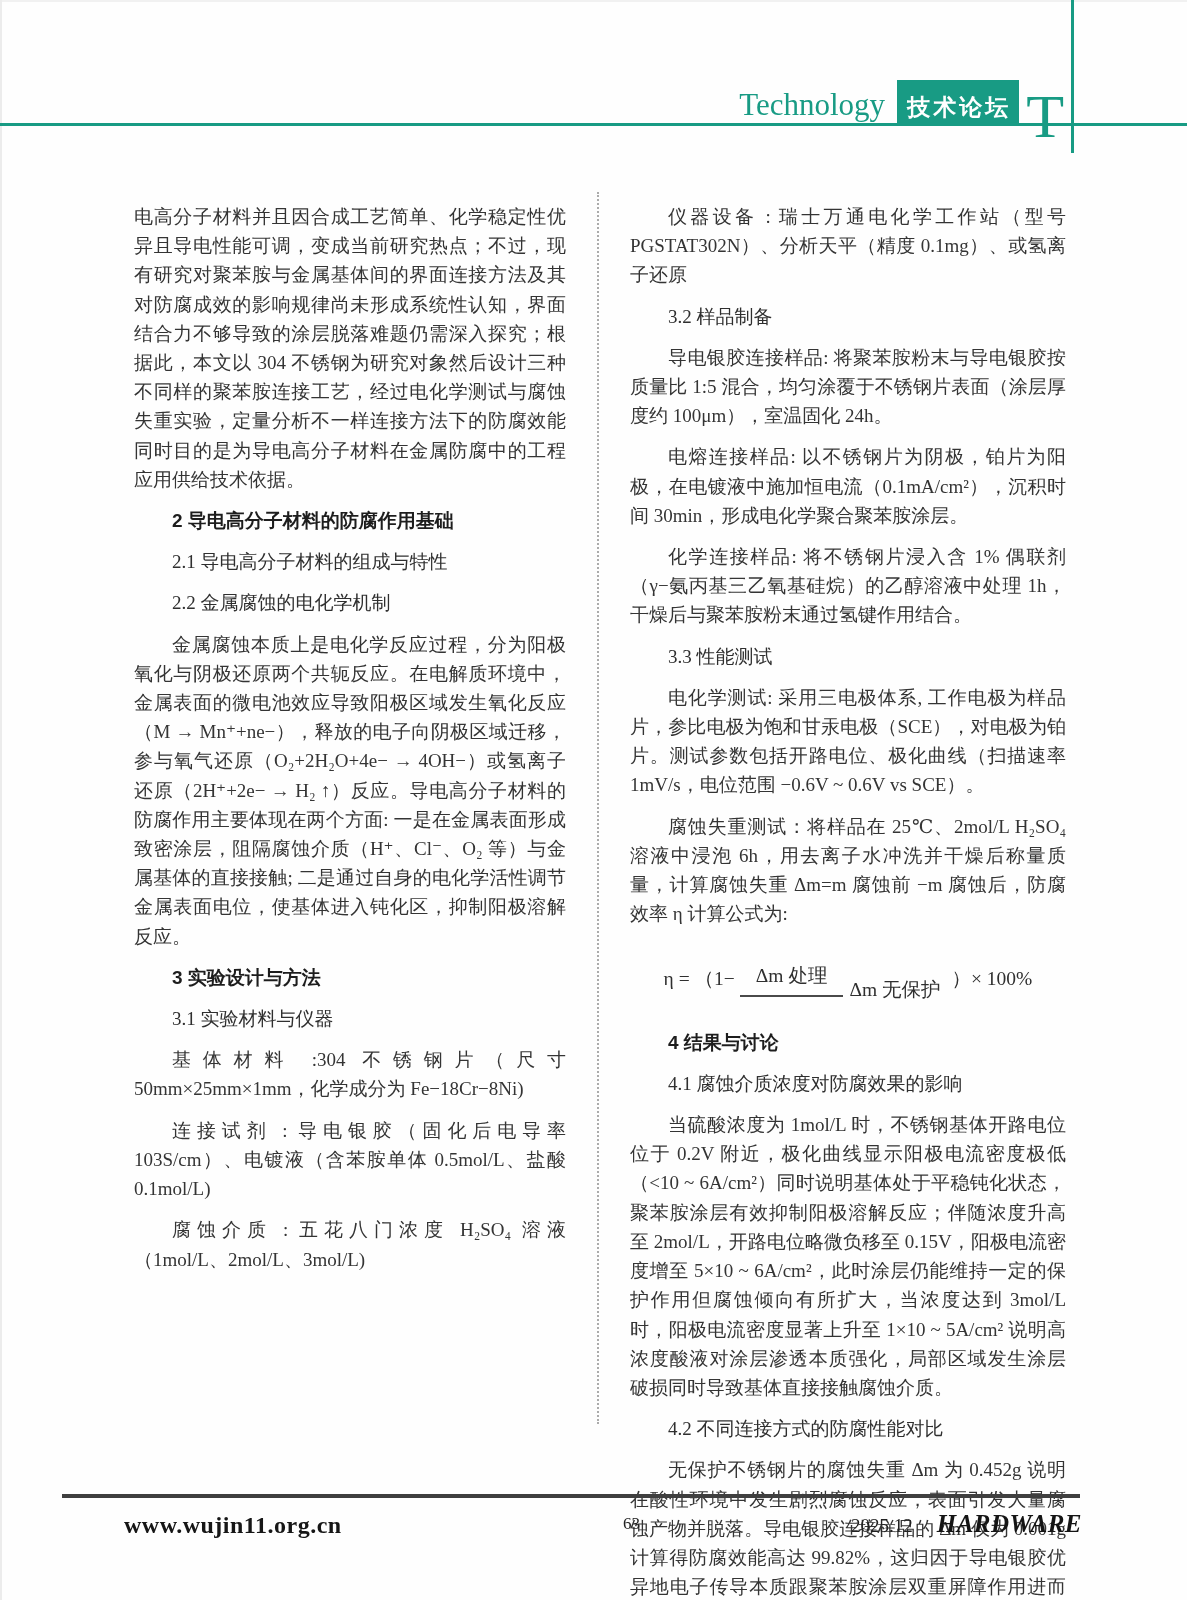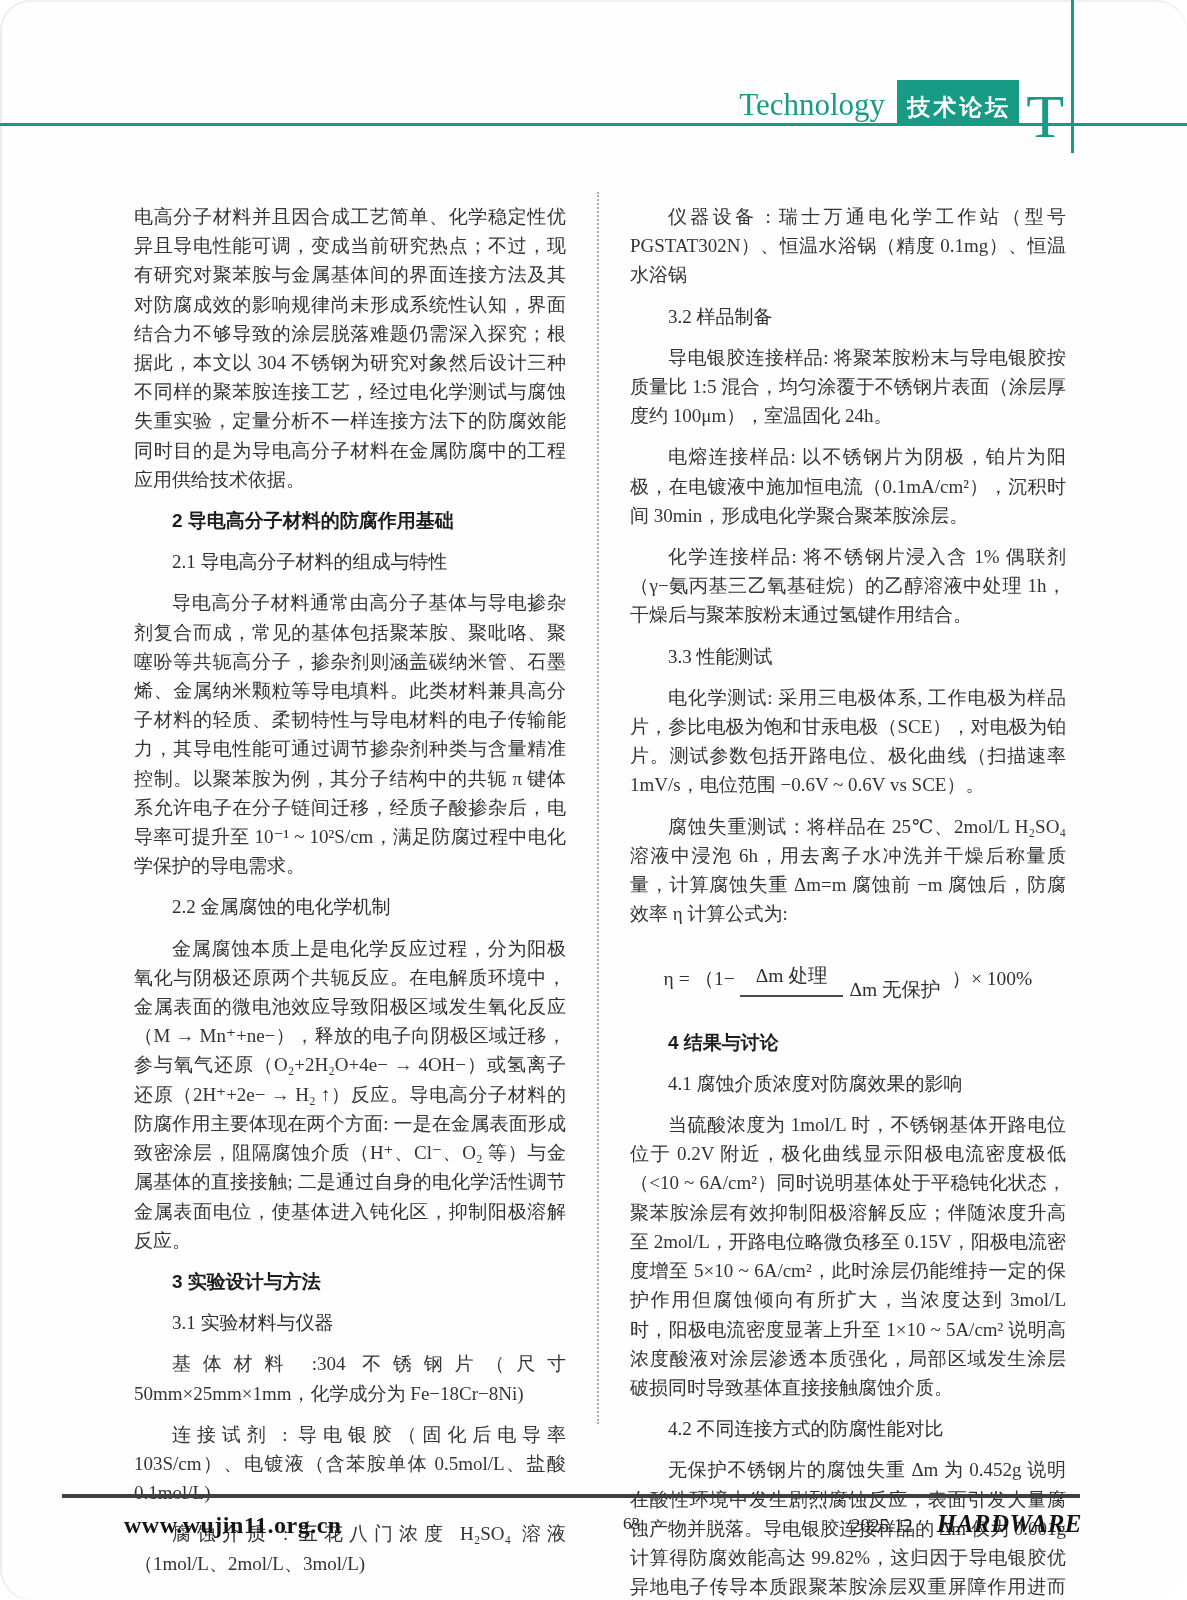--- a/index.html
+++ b/index.html
@@ -4,21 +4,20 @@
 <style>
   html,body{margin:0;padding:0;background:#ffffff;}
   .page{
     position:relative;
     width:1187px;height:1600px;
     background:#fefefe;
     font-family:"Liberation Serif","DejaVu Serif",serif;
     color:#343434;
     overflow:hidden;
     box-shadow: inset 2px 0 0 #ececec, inset 0 2px 0 #f1f1f1;
-    border-radius: 31px;
   }
   
   .header-rule{position:absolute;top:123px;left:0;width:1187px;height:3px;background:#189b84;}
   .header-vrule{position:absolute;top:0;left:1071px;width:3px;height:153px;background:#189b84;}
   .header-row{
     position:absolute;top:0;left:0;width:1064px;height:123px;
     display:flex;align-items:flex-end;justify-content:flex-end;
   }
   .tech-word{
     font-family:"Liberation Serif","DejaVu Serif",serif;
@@ -92,32 +91,31 @@
   </div>
   <div class="header-rule"></div>
   <div class="header-vrule"></div>
 
   <div class="col-divider"></div>
 
   <div class="col col-left">
     <p class="body-cont">电高分子材料并且因合成工艺简单、化学稳定性优异且导电性能可调，变成当前研究热点；不过，现有研究对聚苯胺与金属基体间的界面连接方法及其对防腐成效的影响规律尚未形成系统性认知，界面结合力不够导致的涂层脱落难题仍需深入探究；根据此，本文以 304 不锈钢为研究对象然后设计三种不同样的聚苯胺连接工艺，经过电化学测试与腐蚀失重实验，定量分析不一样连接方法下的防腐效能同时目的是为导电高分子材料在金属防腐中的工程应用供给技术依据。</p>
     <p class="h2">2 导电高分子材料的防腐作用基础</p>
     <p class="h3">2.1 导电高分子材料的组成与特性</p>
-    <p class="body">导电高分子材料通常由高分子基体与导电掺杂剂复合而成，常见的基体包括聚苯胺、聚吡咯、聚噻吩等共轭高分子，掺杂剂则涵盖碳纳米管、石墨烯、金属纳米颗粒等导电填料。此类材料兼具高分子材料的轻质、柔韧特性与导电材料的电子传输能力，其导电性能可通过调节掺杂剂种类与含量精准控制。以聚苯胺为例，其分子结构中的共轭 π 键体系允许电子在分子链间迁移，经质子酸掺杂后，电导率可提升至 10⁻¹ ~ 10²S/cm，满足防腐过程中电化学保护的导电需求。</p>
     <p class="h3">2.2 金属腐蚀的电化学机制</p>
     <p class="body">金属腐蚀本质上是电化学反应过程，分为阳极氧化与阴极还原两个共轭反应。在电解质环境中，金属表面的微电池效应导致阳极区域发生氧化反应（M → Mn⁺+ne−），释放的电子向阴极区域迁移，参与氧气还原（O₂+2H₂O+4e− → 4OH−）或氢离子还原（2H⁺+2e− → H₂ ↑）反应。导电高分子材料的防腐作用主要体现在两个方面: 一是在金属表面形成致密涂层，阻隔腐蚀介质（H⁺、Cl⁻、O₂ 等）与金属基体的直接接触; 二是通过自身的电化学活性调节金属表面电位，使基体进入钝化区，抑制阳极溶解反应。</p>
     <p class="h2">3 实验设计与方法</p>
     <p class="h3">3.1 实验材料与仪器</p>
     <p class="body">基体材料 :304 不锈钢片（尺寸 50mm×25mm×1mm，化学成分为 Fe−18Cr−8Ni)</p>
     <p class="body">连接试剂 : 导电银胶（固化后电导率 103S/cm）、电镀液（含苯胺单体 0.5mol/L、盐酸 0.1mol/L)</p>
     <p class="body">腐蚀介质 : 五花八门浓度 H₂SO₄ 溶液（1mol/L、2mol/L、3mol/L)</p>
   </div>
 
   <div class="col col-right">
-    <p class="body">仪器设备 : 瑞士万通电化学工作站（型号 PGSTAT302N）、恒温水浴锅（精度 0.1mg）、恒温水浴锅</p>
+    <p class="body">仪器设备 : 瑞士万通电化学工作站（型号 PGSTAT302N）、分析天平（精度 0.1mg）、或氢离子还原</p>
     <p class="h3">3.2 样品制备</p>
     <p class="body">导电银胶连接样品: 将聚苯胺粉末与导电银胶按质量比 1:5 混合，均匀涂覆于不锈钢片表面（涂层厚度约 100μm），室温固化 24h。</p>
     <p class="body">电熔连接样品: 以不锈钢片为阴极，铂片为阳极，在电镀液中施加恒电流（0.1mA/cm²），沉积时间 30min，形成电化学聚合聚苯胺涂层。</p>
     <p class="body">化学连接样品: 将不锈钢片浸入含 1% 偶联剂（γ−氨丙基三乙氧基硅烷）的乙醇溶液中处理 1h，干燥后与聚苯胺粉末通过氢键作用结合。</p>
     <p class="h3">3.3 性能测试</p>
     <p class="body">电化学测试: 采用三电极体系, 工作电极为样品片，参比电极为饱和甘汞电极（SCE），对电极为铂片。测试参数包括开路电位、极化曲线（扫描速率 1mV/s，电位范围 −0.6V ~ 0.6V vs SCE）。</p>
     <p class="body">腐蚀失重测试：将样品在 25℃、2mol/L  H₂SO₄ 溶液中浸泡 6h，用去离子水冲洗并干燥后称量质量，计算腐蚀失重 Δm=m 腐蚀前 −m 腐蚀后，防腐效率 η 计算公式为:</p>
 
     <div class="formula-row">
       <span>η = （1−</span>

